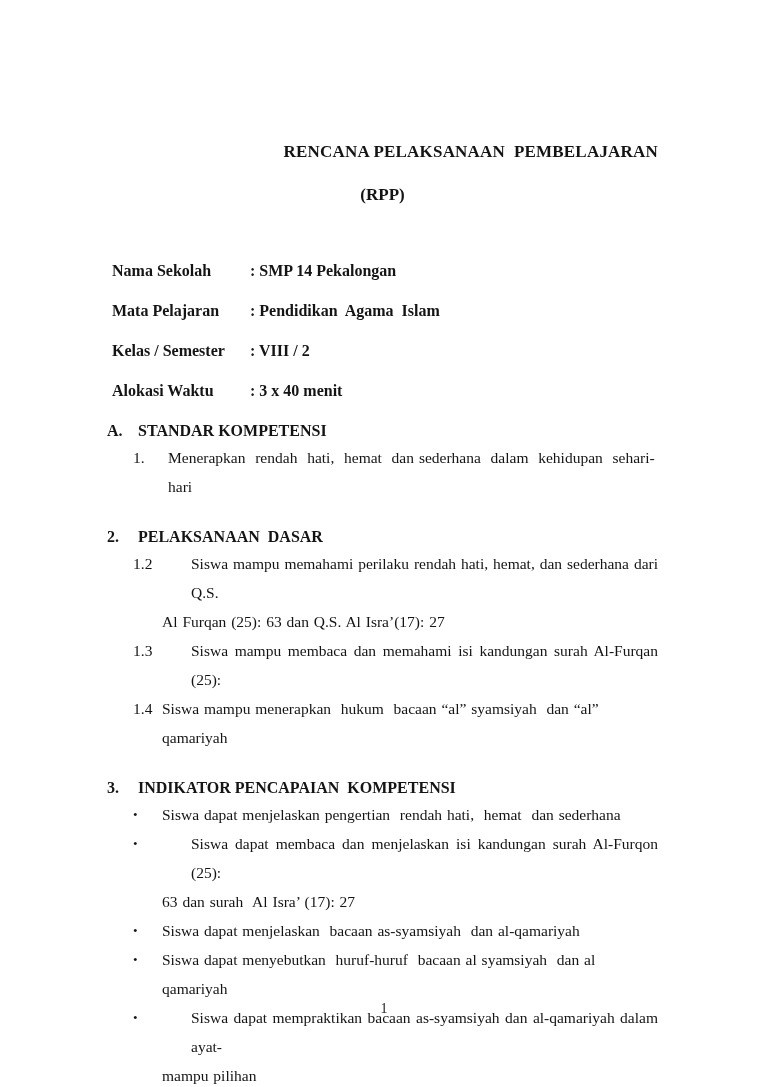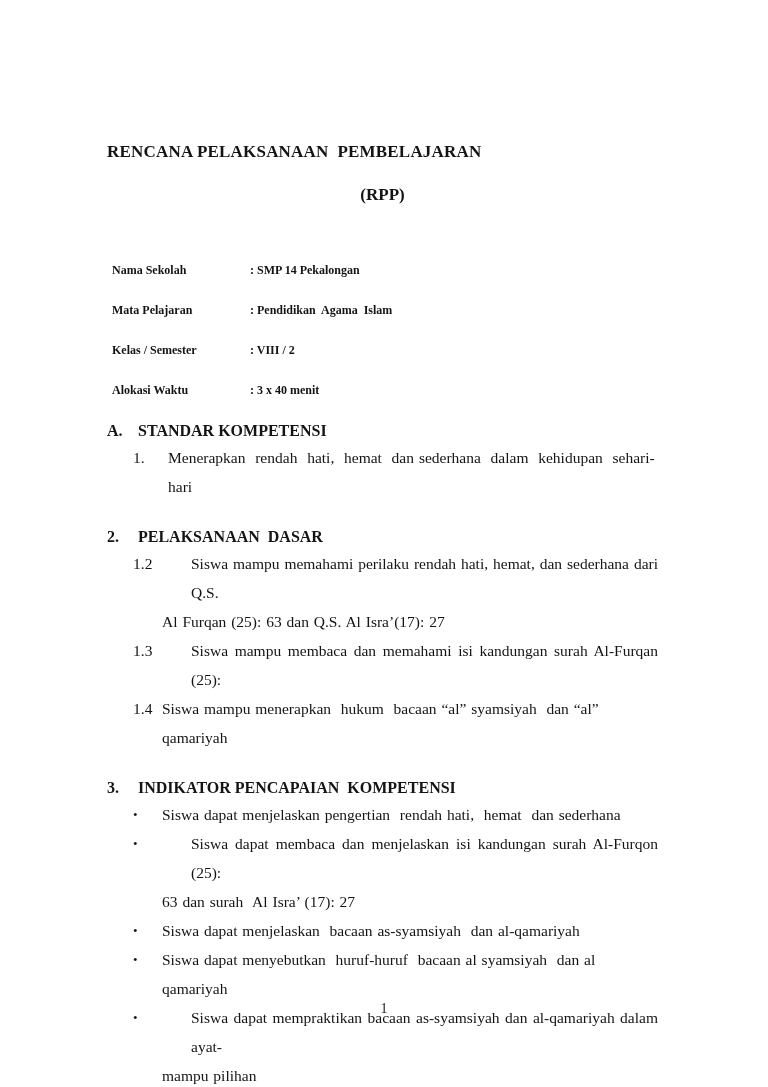--- a/index.html
+++ b/index.html
@@ -2,30 +2,30 @@
 <html><head>
 <meta charset="utf-8">
 <style>
   html,body{margin:0;padding:0;background:#ffffff;}
   .page{
     position:relative;width:768px;height:1087px;background:#ffffff;
     font-family:"Liberation Serif", serif;color:#141414;overflow:hidden;
   }
   .doc{position:absolute;left:107px;top:0;width:551px;}
   .doc-title{
-    margin-top:142px;text-align:left;font-size:17px;font-weight:bold;
+    margin-top:142px;text-align:right;font-size:17px;font-weight:bold;
     line-height:19px;white-space:pre-wrap;letter-spacing:0.2px;
   }
   .doc-subtitle{
     margin-top:24px;text-align:center;font-size:17px;font-weight:bold;
     line-height:19px;white-space:pre-wrap;
   }
   .metadata{margin-top:57px;padding-left:5px;}
   .meta-row{
-    display:flex;font-weight:bold;font-size:12px;line-height:19px;
+    display:flex;font-weight:bold;font-size:16px;line-height:19px;
     margin-bottom:21px;white-space:pre-wrap;
   }
   .meta-label{width:138px;flex:none;}
   .meta-value{flex:1;}
   .sections{margin-top:0;}
   .section + .section{margin-top:26px;}
   .s-heading{
     display:flex;font-weight:bold;font-size:16px;line-height:19px;
     white-space:pre-wrap;
   }

